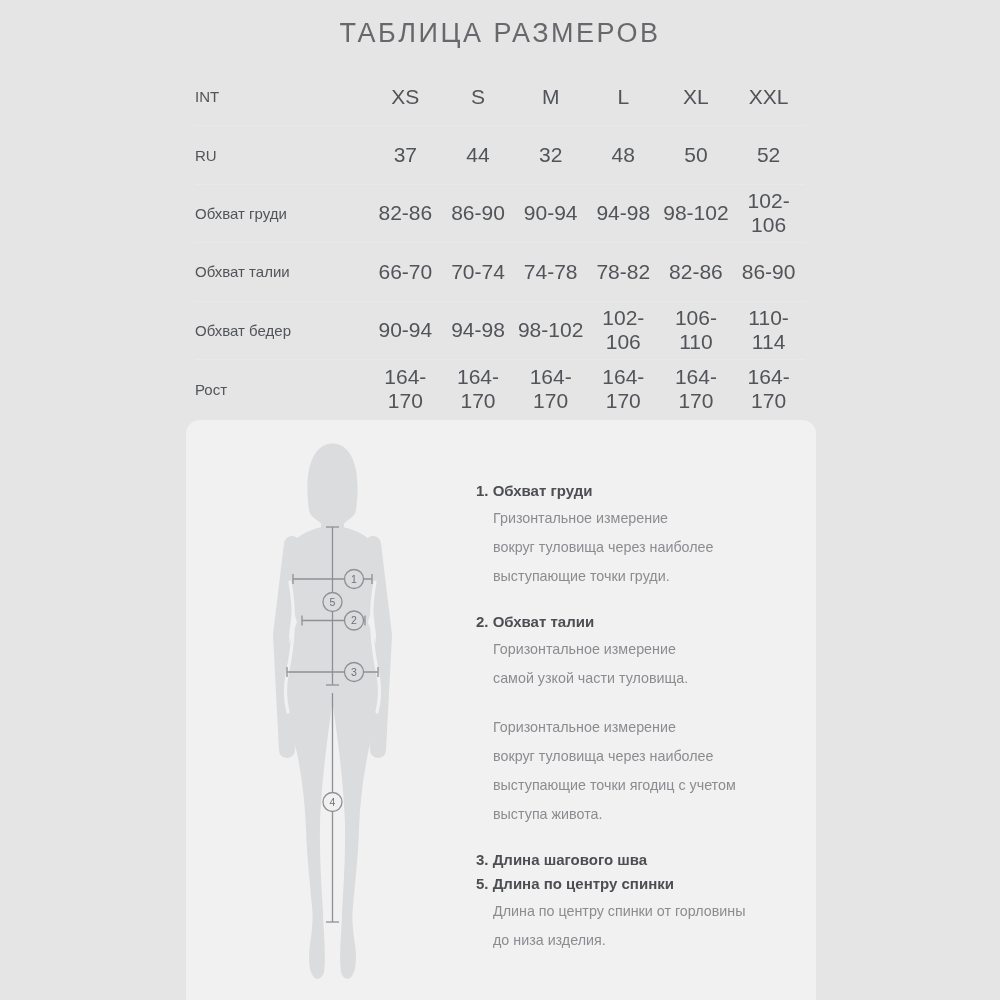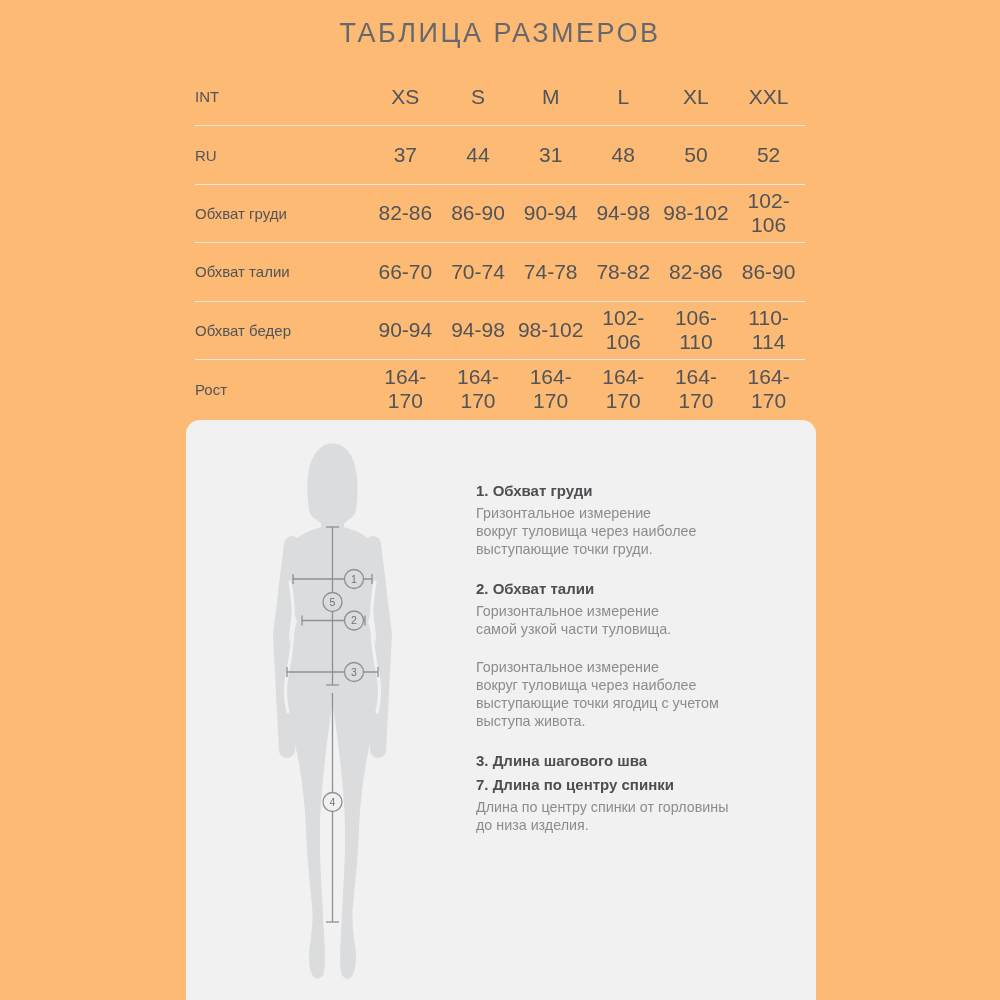--- a/index.html
+++ b/index.html
@@ -1,18 +1,18 @@
 <!DOCTYPE html>
 <html><head>
 <meta charset="utf-8">
 <style>
   * { margin:0; padding:0; box-sizing:border-box; }
   html,body { width:1000px; height:1000px; background:#ffffff; overflow:hidden;
               font-family:"Liberation Sans", sans-serif; }
-  .page { position:relative; width:1000px; height:1000px; background:#fdba74; }
+  .page { position:relative; width:1000px; height:1000px; background:#e5e5e5; }
 
   .page-title {
     position:absolute; top:18px; left:0; width:1000px;
     text-align:center; font-size:27px; font-weight:500;
     letter-spacing:2.5px; color:#66686b;
   }
 
   
   .size-table { position:absolute; left:195px; top:68px; width:610px; }
   .t-row { display:flex; align-items:center; height:58.4px;
@@ -25,22 +25,22 @@
   
   .measure-panel {
     position:absolute; left:186px; top:420px; width:630px; height:580px;
     background:#f1f1f2; border-radius:14px 14px 0 0;
   }
   .figure-svg { position:absolute; left:0; top:0; }
 
   .guide-col { position:absolute; left:290px; top:60px; width:310px; }
   .guide-item h3 { font-size:15px; line-height:22px; font-weight:700;
                    color:#4c4e51; margin:0 0 2px 0; }
-  .guide-item p  { font-size:14.3px; line-height:18px; color:#8a8c8f;
-                   margin:0 0 20px 0; white-space:pre-line; }
+  .guide-item p  { font-size:14.3px; line-height:29px; color:#8a8c8f;
+                   margin:0 0 20px 17px; white-space:pre-line; }
   .guide-item:last-child p { margin-bottom:0; }
 </style>
 </head>
 <body>
 
 <div class="page">
 
   <div class="page-title">ТАБЛИЦА РАЗМЕРОВ</div>
 
   <div class="size-table">
@@ -52,21 +52,21 @@
       <div class="t-cell">M</div>
       <div class="t-cell">L</div>
       <div class="t-cell">XL</div>
       <div class="t-cell">XXL</div>
     </div>
 
     <div class="t-row">
       <div class="t-label">RU</div>
       <div class="t-cell">37</div>
       <div class="t-cell">44</div>
-      <div class="t-cell">31</div>
+      <div class="t-cell">32</div>
       <div class="t-cell">48</div>
       <div class="t-cell">50</div>
       <div class="t-cell">52</div>
     </div>
 
     <div class="t-row">
       <div class="t-label">Обхват груди</div>
       <div class="t-cell">82-86</div>
       <div class="t-cell">86-90</div>
       <div class="t-cell">90-94</div>
@@ -226,20 +226,20 @@
 вокруг туловища через наиболее
 выступающие точки ягодиц с учетом
 выступа живота.</p>
       </div>
 
       <div class="guide-item">
         <h3>3. Длина шагового шва</h3>
       </div>
 
       <div class="guide-item">
-        <h3>7. Длина по центру спинки</h3>
+        <h3>5. Длина по центру спинки</h3>
         <p>Длина по центру спинки от горловины
 до низа изделия.</p>
       </div>
 
     </div>
   </div>
 </div>
 
 </body></html>

